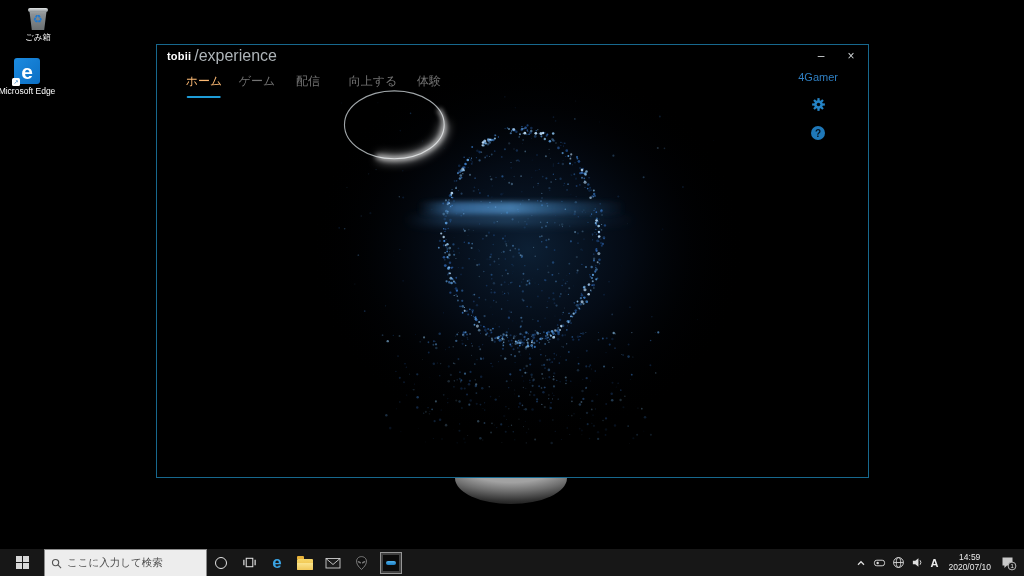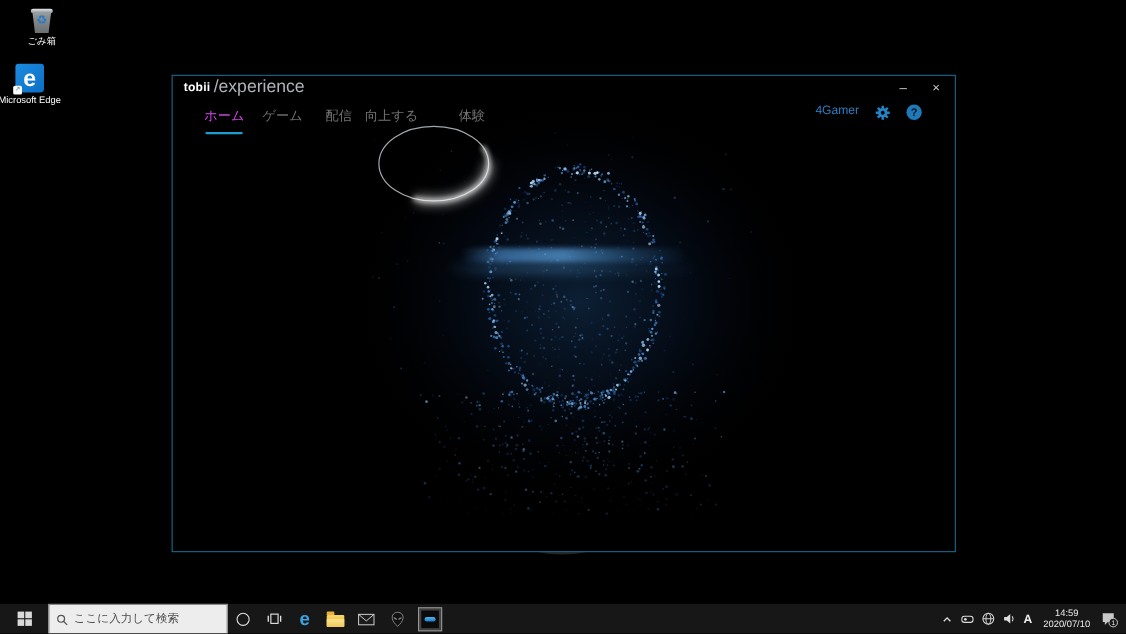--- a/index.html
+++ b/index.html
@@ -16,32 +16,32 @@
   .edge-tile { width:26px; height:26px; border-radius:3px; background:linear-gradient(135deg,#1c8be0,#0c6fc4); display:flex; align-items:center; justify-content:center; position:relative; }
   .edge-tile .e { color:#fff; font-size:21px; font-weight:bold; line-height:21px; }
   .shortcut-arrow { position:absolute; left:-2px; bottom:-2px; width:8px; height:8px; background:#fff; border-radius:1.5px; color:#1b6fb8; font-size:6px; line-height:8px; text-align:center; }
 
   
   .wall-blob { position:absolute; left:455px; top:478px; width:112px; height:26px; z-index:4;
     border-radius:0 0 58px 58px / 0 0 27px 27px;
     background:radial-gradient(115% 190% at 50% -55%, #a2a2a2 38%, #6e6e6e 56%, #2e2e2e 76%, #050505 95%); }
 
   
-  .app-window { position:absolute; left:156px; top:44px; width:713px; height:434px; background:#000; border:1px solid #17688e; z-index:10;margin-top:24px; }
+  .app-window { position:absolute; left:156px; top:44px; width:713px; height:434px; background:#000; border:1px solid #17688e; z-index:10; }
   .titlebar { position:absolute; top:0; left:0; right:0; height:22px; display:flex; align-items:center; padding-left:10px; }
   .brand { font-size:11px; color:#fff; font-weight:bold; letter-spacing:.2px; }
   .brand-suffix { font-size:16px; color:#aeb4b8; font-weight:normal; margin-left:3px; }
   .win-controls { position:absolute; right:8px; top:0; height:22px; display:flex; align-items:center; gap:12px; }
   .win-btn { color:#cfd3d5; font-size:12px; width:18px; text-align:center; cursor:pointer; line-height:18px; }
 
   .navbar { position:absolute; top:24px; left:0; right:0; height:26px; z-index:2; }
   .tab { position:absolute; top:4px; transform:translateX(-50%); font-size:12px; color:#737373; cursor:pointer; padding-bottom:6px; }
-  .tab.active { color:#d946ef; }
+  .tab.active { color:#fdba74; }
   .tab .underline { position:absolute; left:50%; transform:translateX(-50%); bottom:-2px; width:34px; height:2px; background:#1e9cd7; border-radius:1px; }
-  .nav-right { position:absolute; right:30px; top:2px; display:flex; align-items:flex-start; gap:14px; }
+  .nav-right { position:absolute; right:30px; top:2px; display:flex; align-items:center; gap:14px;flex-direction:column; }
   .partner-link { color:#2f7fc2; font-size:11px; cursor:pointer; }
   .gear { width:15px; height:15px; cursor:pointer; display:block; }
   .help-btn { width:14px; height:14px; border-radius:50%; background:#1f78b8; color:#04121f; font-size:10px; font-weight:bold; display:flex; align-items:center; justify-content:center; cursor:pointer; }
 
   .viz { position:absolute; inset:0; z-index:5; pointer-events:none; }
 
   
   .taskbar { position:absolute; left:0; right:0; bottom:0; height:27px; background:#171717; z-index:30; display:flex; align-items:stretch; }
   .start-btn { width:44px; display:flex; align-items:center; justify-content:center; cursor:pointer; }
   .win-flag { display:grid; grid-template-columns:6px 6px; grid-template-rows:6px 6px; gap:1px; }
@@ -94,21 +94,21 @@
     <div class="win-controls">
       <span class="win-btn">–</span>
       <span class="win-btn">×</span>
     </div>
   </div>
 
   <div class="navbar">
     <div class="tab active" style="left:47px"><span>ホーム</span><span class="underline"></span></div>
     <div class="tab" style="left:100px"><span>ゲーム</span></div>
     <div class="tab" style="left:151px"><span>配信</span></div>
-    <div class="tab" style="left:199px"><span>向上する</span></div>
+    <div class="tab" style="left:216px"><span>向上する</span></div>
     <div class="tab" style="left:272px"><span>体験</span></div>
 
     <div class="nav-right">
       <span class="partner-link">4Gamer</span>
       <svg class="gear" viewBox="0 0 16 16">
         <g stroke="#2584c6" stroke-width="2.4">
           <line x1="8" y1="1.2" x2="8" y2="14.8"></line>
           <line x1="1.2" y1="8" x2="14.8" y2="8"></line>
           <line x1="3.2" y1="3.2" x2="12.8" y2="12.8"></line>
           <line x1="12.8" y1="3.2" x2="3.2" y2="12.8"></line>

